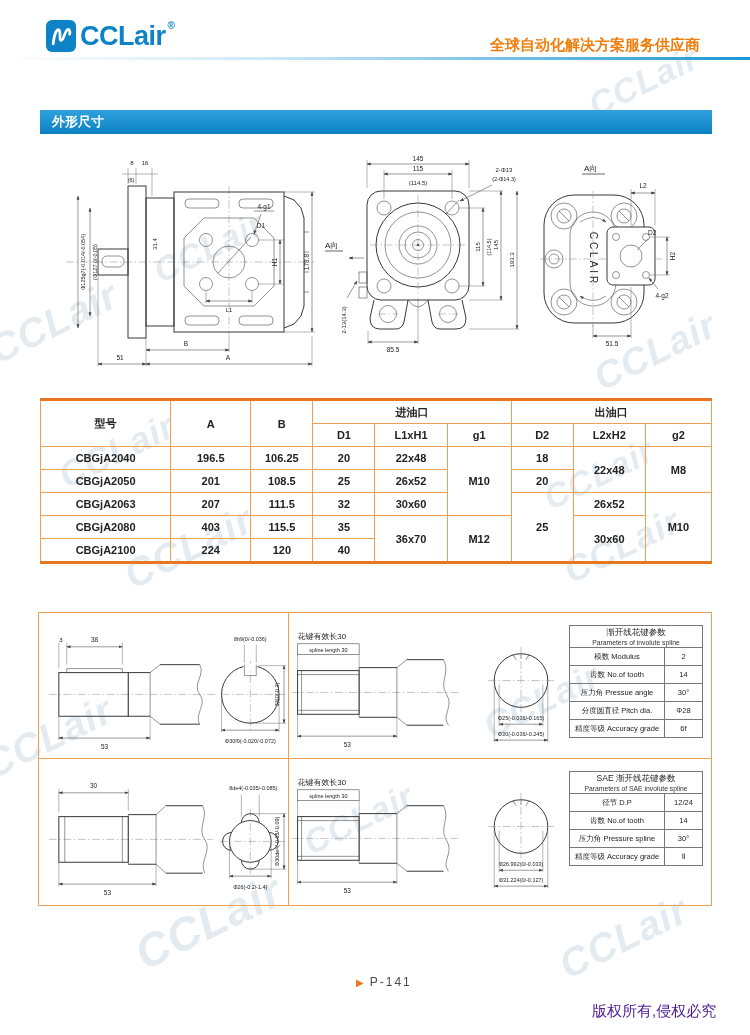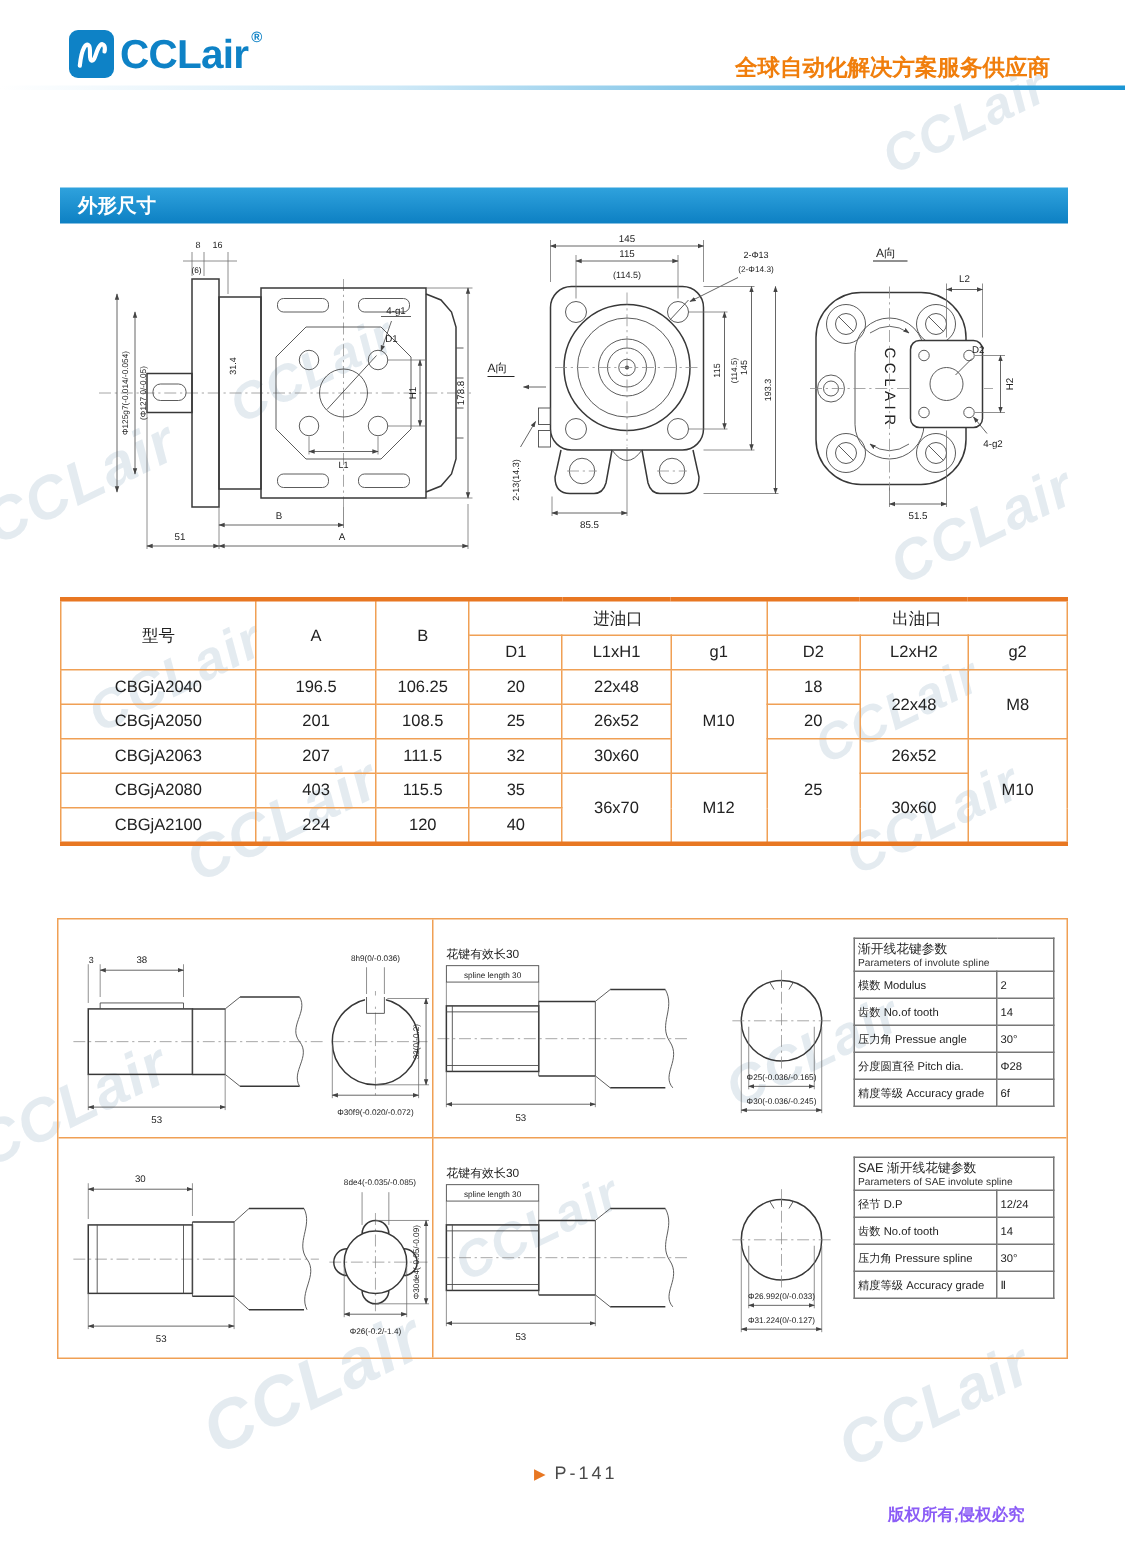--- a/index.html
+++ b/index.html
@@ -15,54 +15,54 @@
   .logo-text{font-size:27px;font-weight:bold;color:#0E82C6;margin-left:4px;line-height:32px;letter-spacing:-.5px}
   .logo-reg{font-size:10px;color:#0E82C6;font-weight:bold;vertical-align:top;margin-left:2px}
   .tagline{position:absolute;right:50px;top:36px;font-size:15px;font-weight:bold;color:#F07E0C}
   .hline{position:absolute;left:0;top:57px;width:750px;height:3px;
          background:linear-gradient(90deg,#ffffff 0%,#cfe9f7 35%,#1b96d4 100%)}
   .title{position:absolute;left:0;top:76px;width:100%;text-align:center;font-size:17px;
          font-weight:bold;color:#141414;letter-spacing:1px}
   .sbar{position:absolute;left:40px;width:672px;height:24px;box-sizing:border-box;
         background:linear-gradient(180deg,#2fa2dd,#0d80c3);color:#fff;font-size:13px;
         font-weight:bold;line-height:24px;padding-left:12px}
-  #bar-dims{top:125px}
+  #bar-dims{top:110px}
   #bar-shaft{top:583px}
   
   .drawarea{position:absolute;left:0;top:140px;width:750px;height:256px}
   svg text{font-family:"Liberation Sans",sans-serif;fill:#222}
   .ol{stroke:#383838;stroke-width:1;fill:none}
   .tl{stroke:#4a4a4a;stroke-width:.6;fill:none}
   .cl{stroke:#8a8a8a;stroke-width:.5;fill:none;stroke-dasharray:8 2.5 1.5 2.5}
   .ext{stroke:#6a6a6a;stroke-width:.5}
   .dim{stroke:#555;stroke-width:.6;marker-start:url(#arr);marker-end:url(#arr)}
   .ldr{stroke:#555;stroke-width:.6;marker-end:url(#arr);fill:none}
   .dt{font-size:6.5px}.dt6{font-size:6px}.dt55{font-size:5.5px}.dt8{font-size:8px}
   
   .dtable{position:absolute;left:40px;top:398px;width:672px;border-collapse:collapse;
           font-size:11px;color:#222;text-align:center;
           border-top:3px solid #E87722;border-bottom:3px solid #E87722}
-  .dtable th,.dtable td{border:1px solid #F0A055;font-weight:normal;height:22px;padding:0 2px}
+  .dtable th,.dtable td{border:1px solid #F0A055;font-weight:bold;height:22px;padding:0 2px}
   
   .sbox{position:absolute;left:38px;top:612px;width:674px;height:294px;box-sizing:border-box;
         border:1px solid #F0A055;display:grid;grid-template-columns:250px 1fr;
         grid-template-rows:146px 146px}
   .sc{box-sizing:border-box;position:relative}
   .bR{border-right:1px solid #F0A055}
   .bB{border-bottom:1px solid #F0A055}
   .sflex{display:flex;align-items:flex-start}
   .ptwrap{flex:1;padding:12px 8px 0 0}
-  .ptable{border-collapse:collapse;width:100%;font-size:7.5px;color:#222;table-layout:fixed}
+  .ptable{border-collapse:collapse;width:100%;font-size:7.5px;color:#222;text-align:center;table-layout:fixed}
   .ptable td{border:1px solid #777;padding:1px 2px;height:15px}
   .t1{font-size:8.5px}
   .t2{font-size:6.8px;color:#333}
   
   .pgnum{position:absolute;left:356px;top:975px;font-size:12px;color:#4a4a4a;letter-spacing:2px}
   .tri{color:#E87722;font-size:10px;margin-right:6px;letter-spacing:0}
-  .copyright{position:absolute;left:592px;top:1002px;font-size:11px;font-weight:bold;color:#8b5cf6}
+  .copyright{position:absolute;left:592px;top:1002px;font-size:15px;font-weight:normal;color:#4c1d95}
 </style>
 </head>
 <body>
 
 <svg width="0" height="0" style="position:absolute">
   <defs>
     <marker id="arr" viewBox="0 0 10 10" refX="9" refY="5" markerWidth="7" markerHeight="7" orient="auto-start-reverse">
       <path d="M0 1.5 L10 5 L0 8.5 z" fill="#444"></path>
     </marker>
   </defs>

